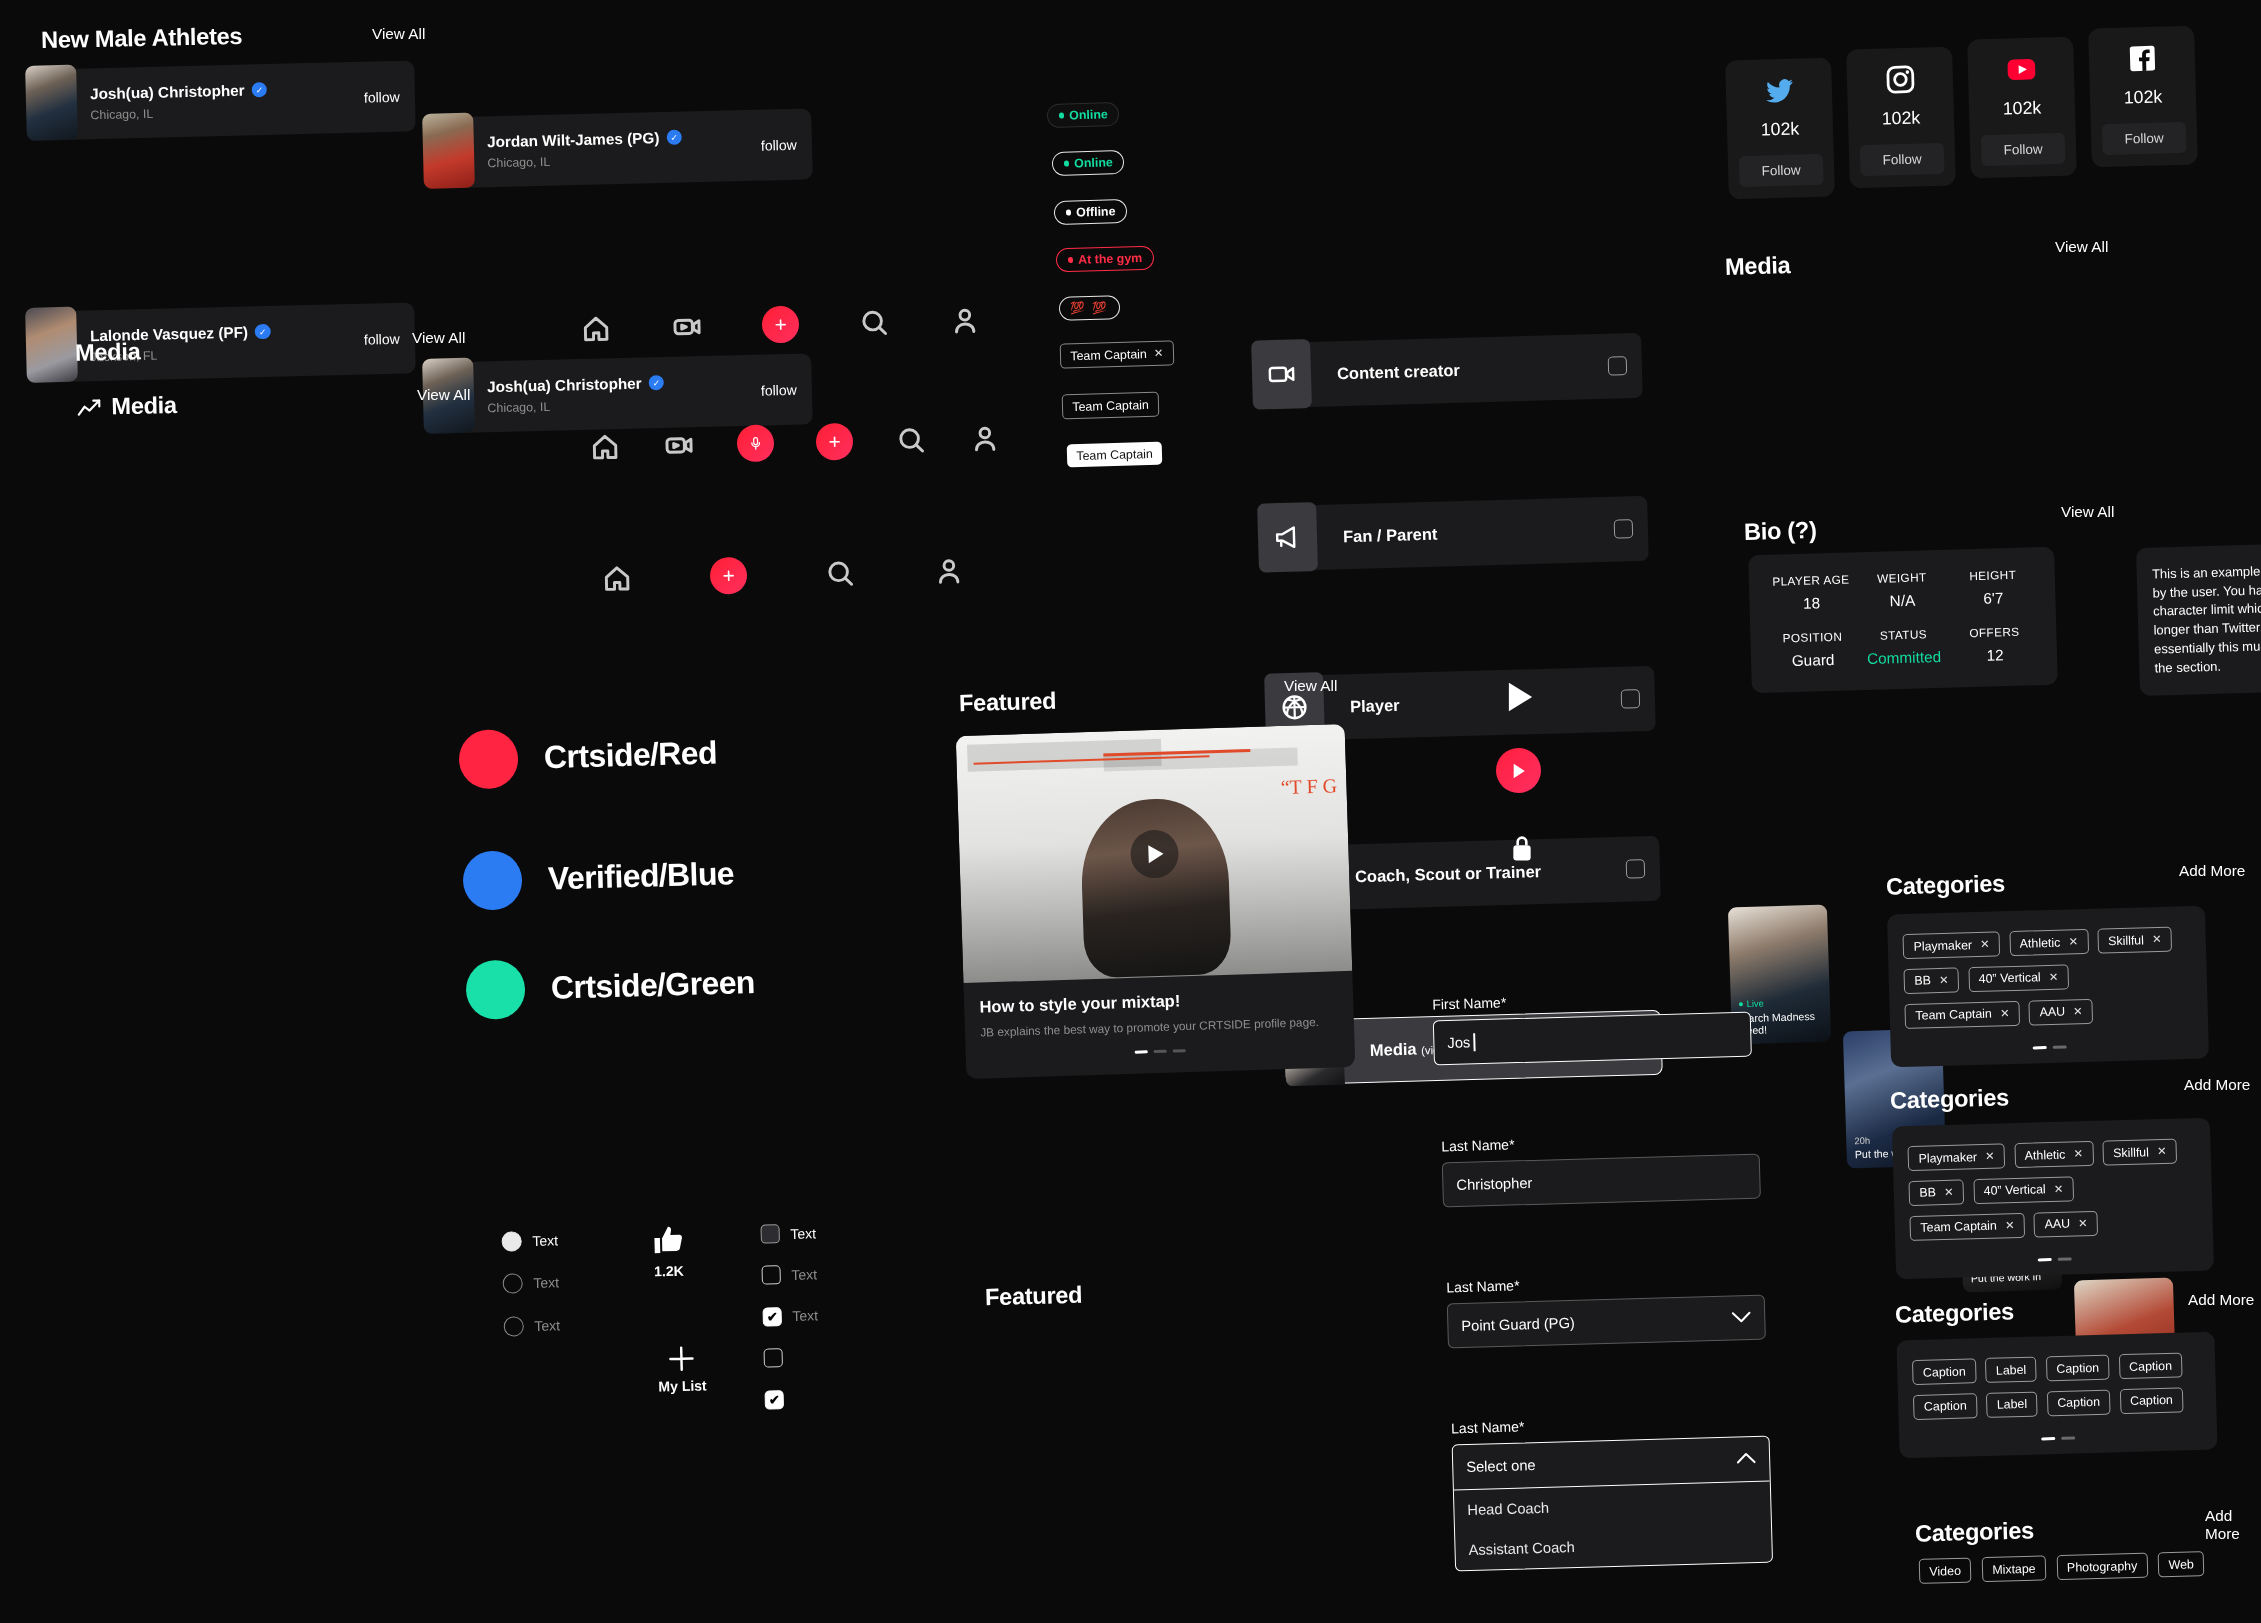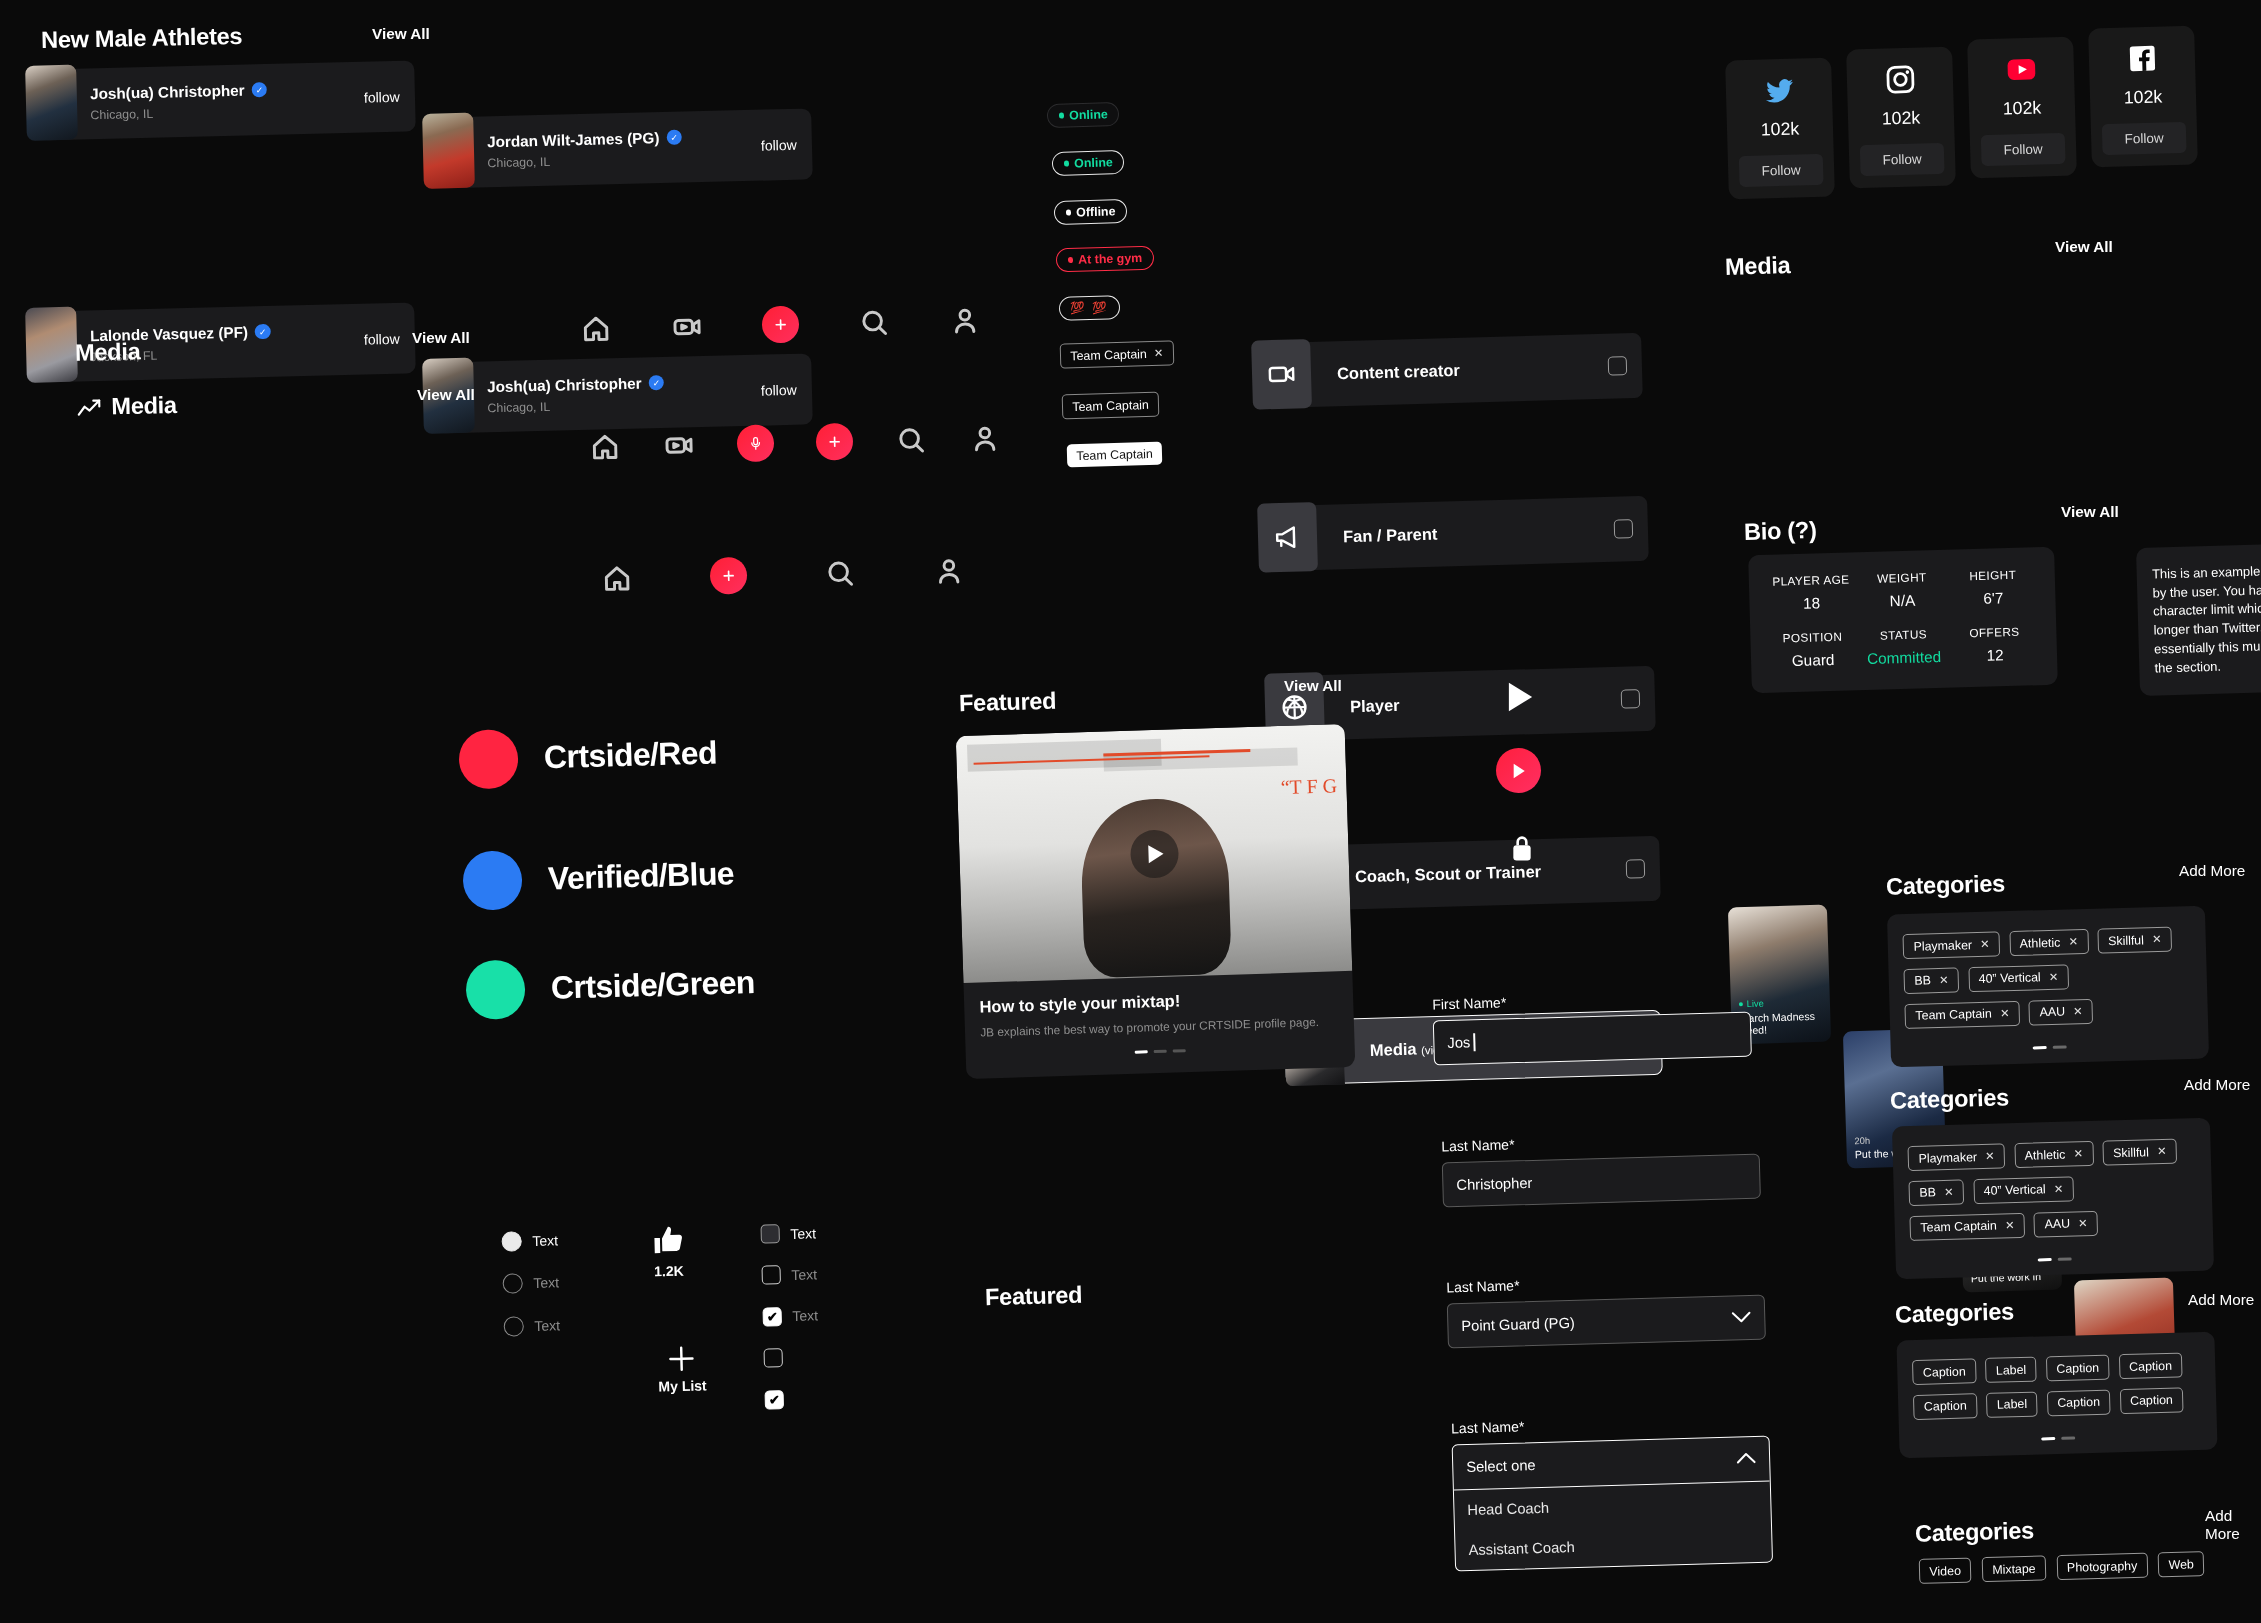--- a/index.html
+++ b/index.html
@@ -8,21 +8,21 @@
     background: #0a0a0a;
     font-family: "Liberation Sans", sans-serif;
     color: #fff;
     overflow: hidden;
   }
   .canvas { position: relative; width: 2261px; height: 1623px; background:#0a0a0a; }
   .abs { position: absolute; }
 
   
   .sec-title { font-size: 23.6px; font-weight: 700; letter-spacing: -0.3px; white-space: nowrap; }
-  .view-all { font-size: 15.3px; color: #fff; white-space: nowrap; font-weight: bold; }
+  .view-all { font-size: 15.3px; color: #fff; white-space: nowrap; }
   .muted { color: #8d8d8d; }
 
   
   .athlete-card {
     display: flex; align-items: center;
     background: #1b1b1d;
     border-radius: 9.4px;
     width: 377px; height: 71px;
     position: relative;
   }

